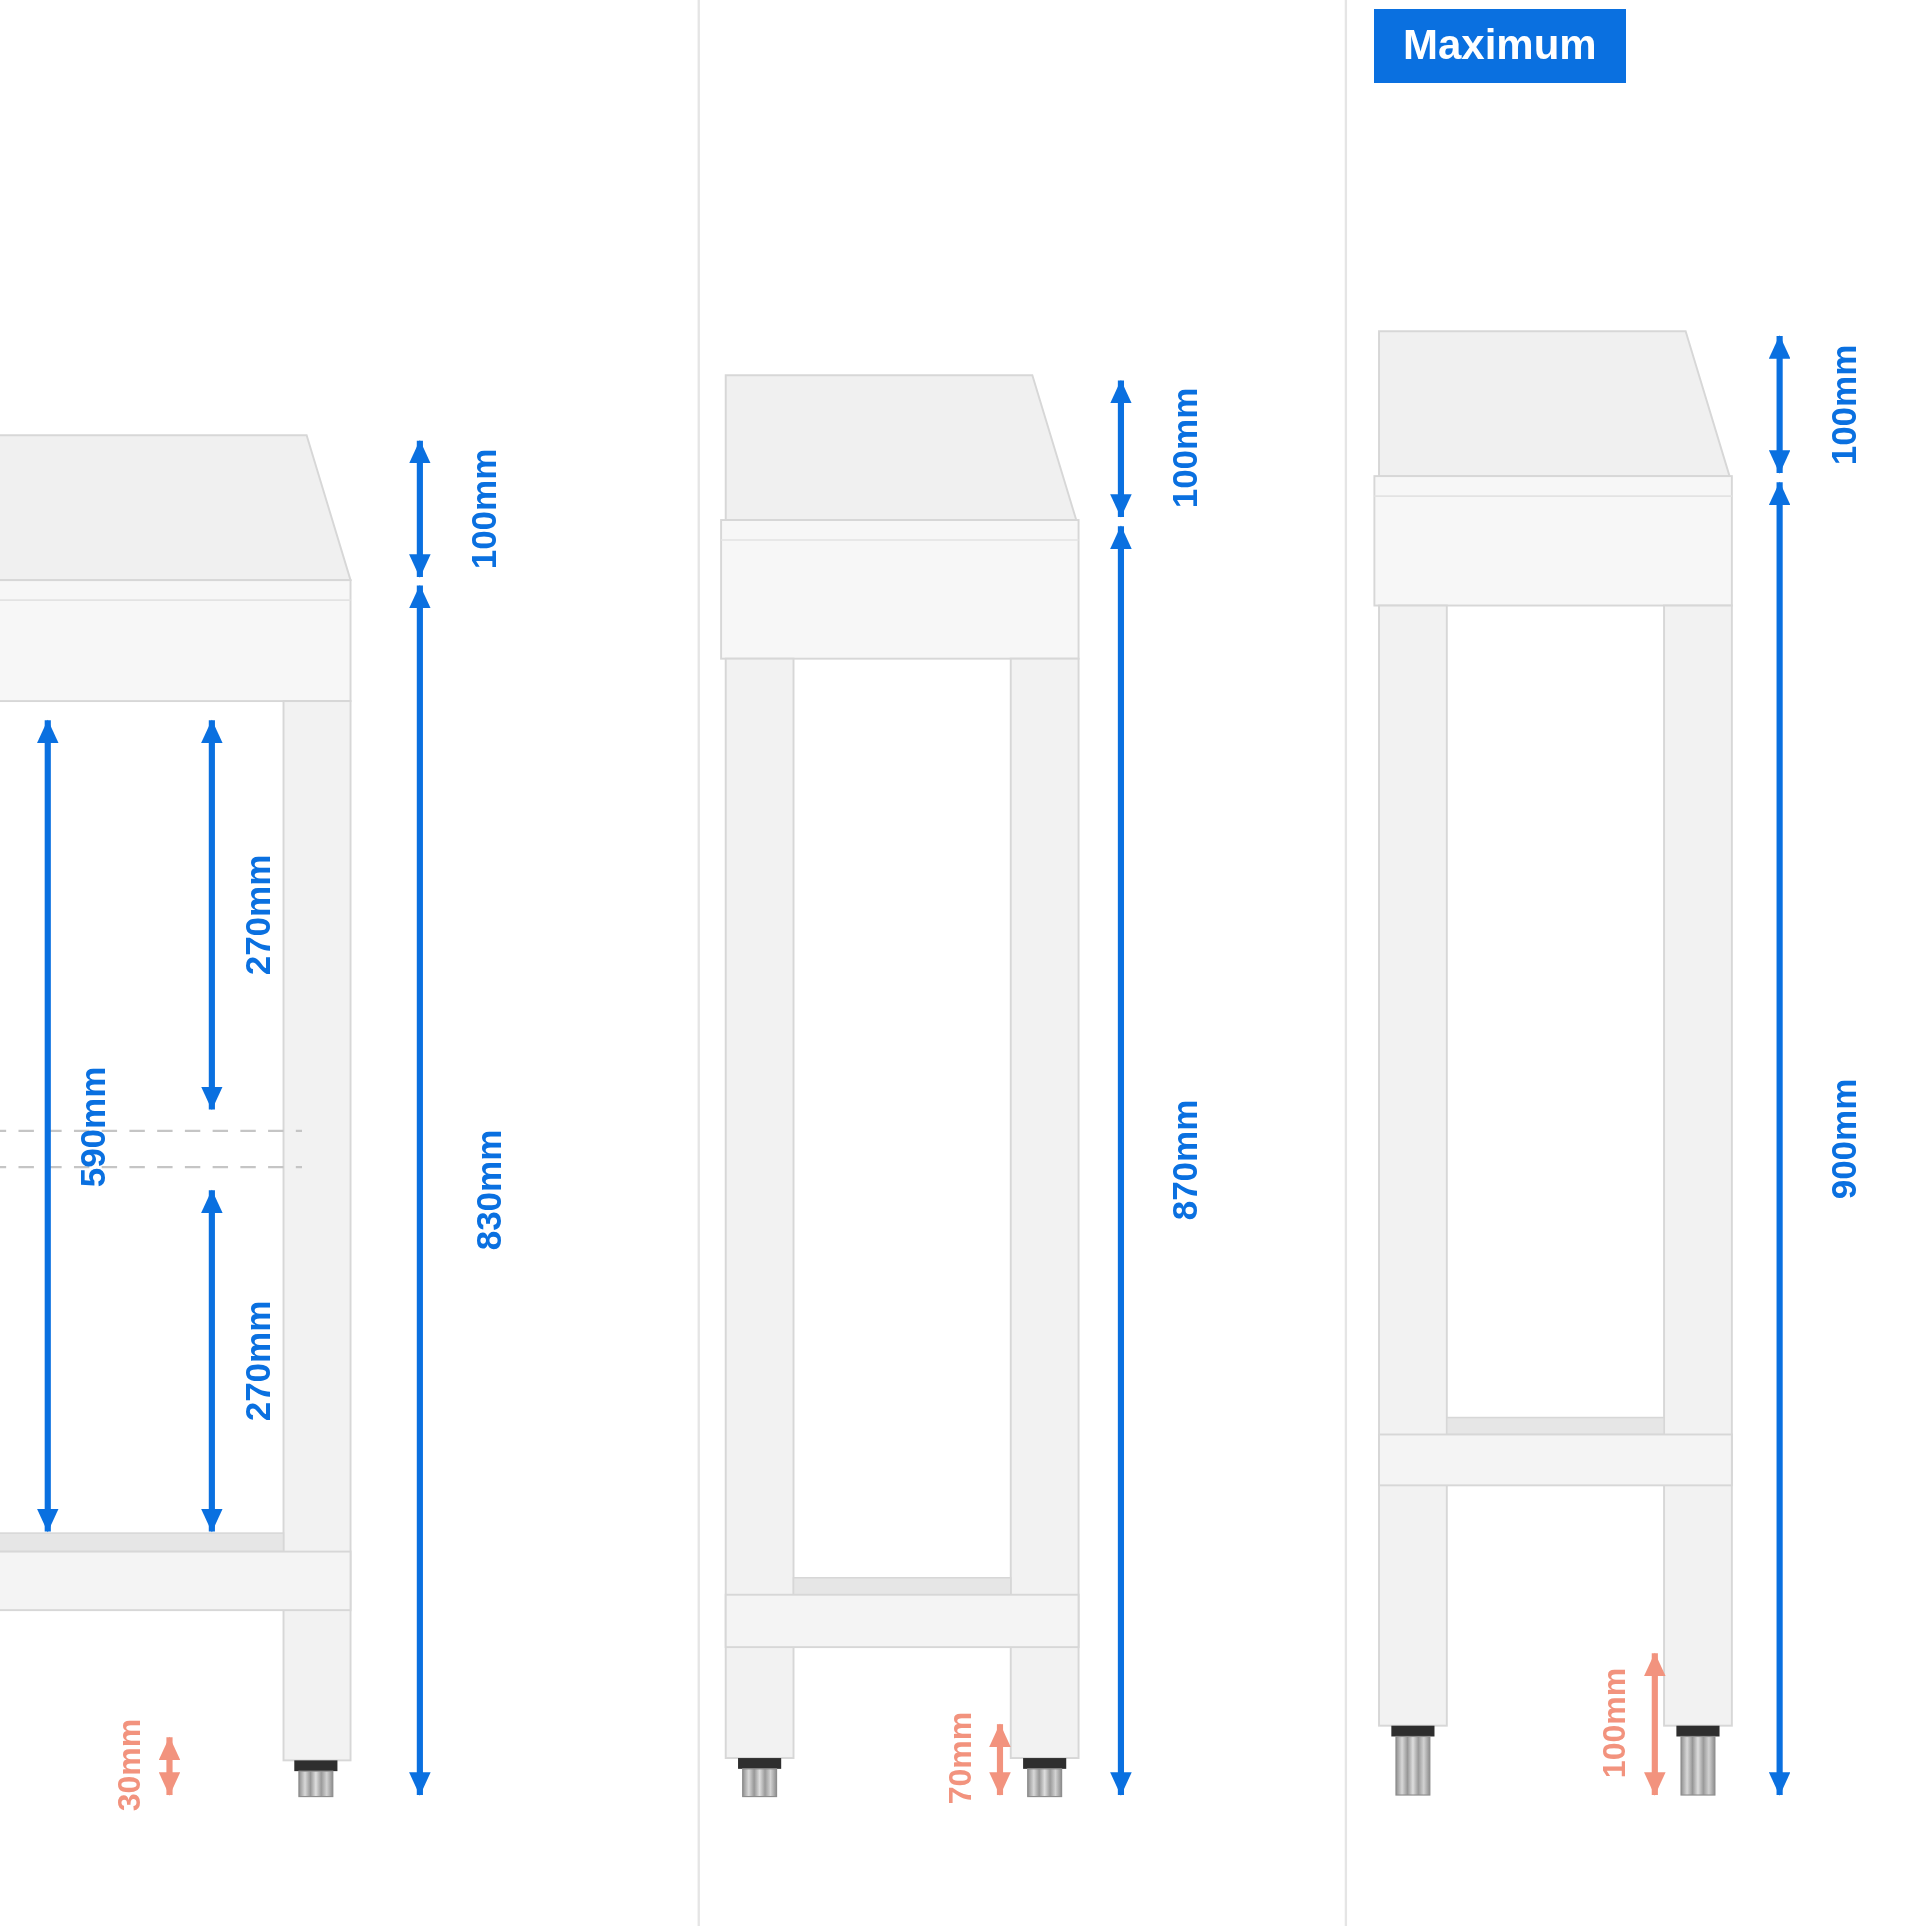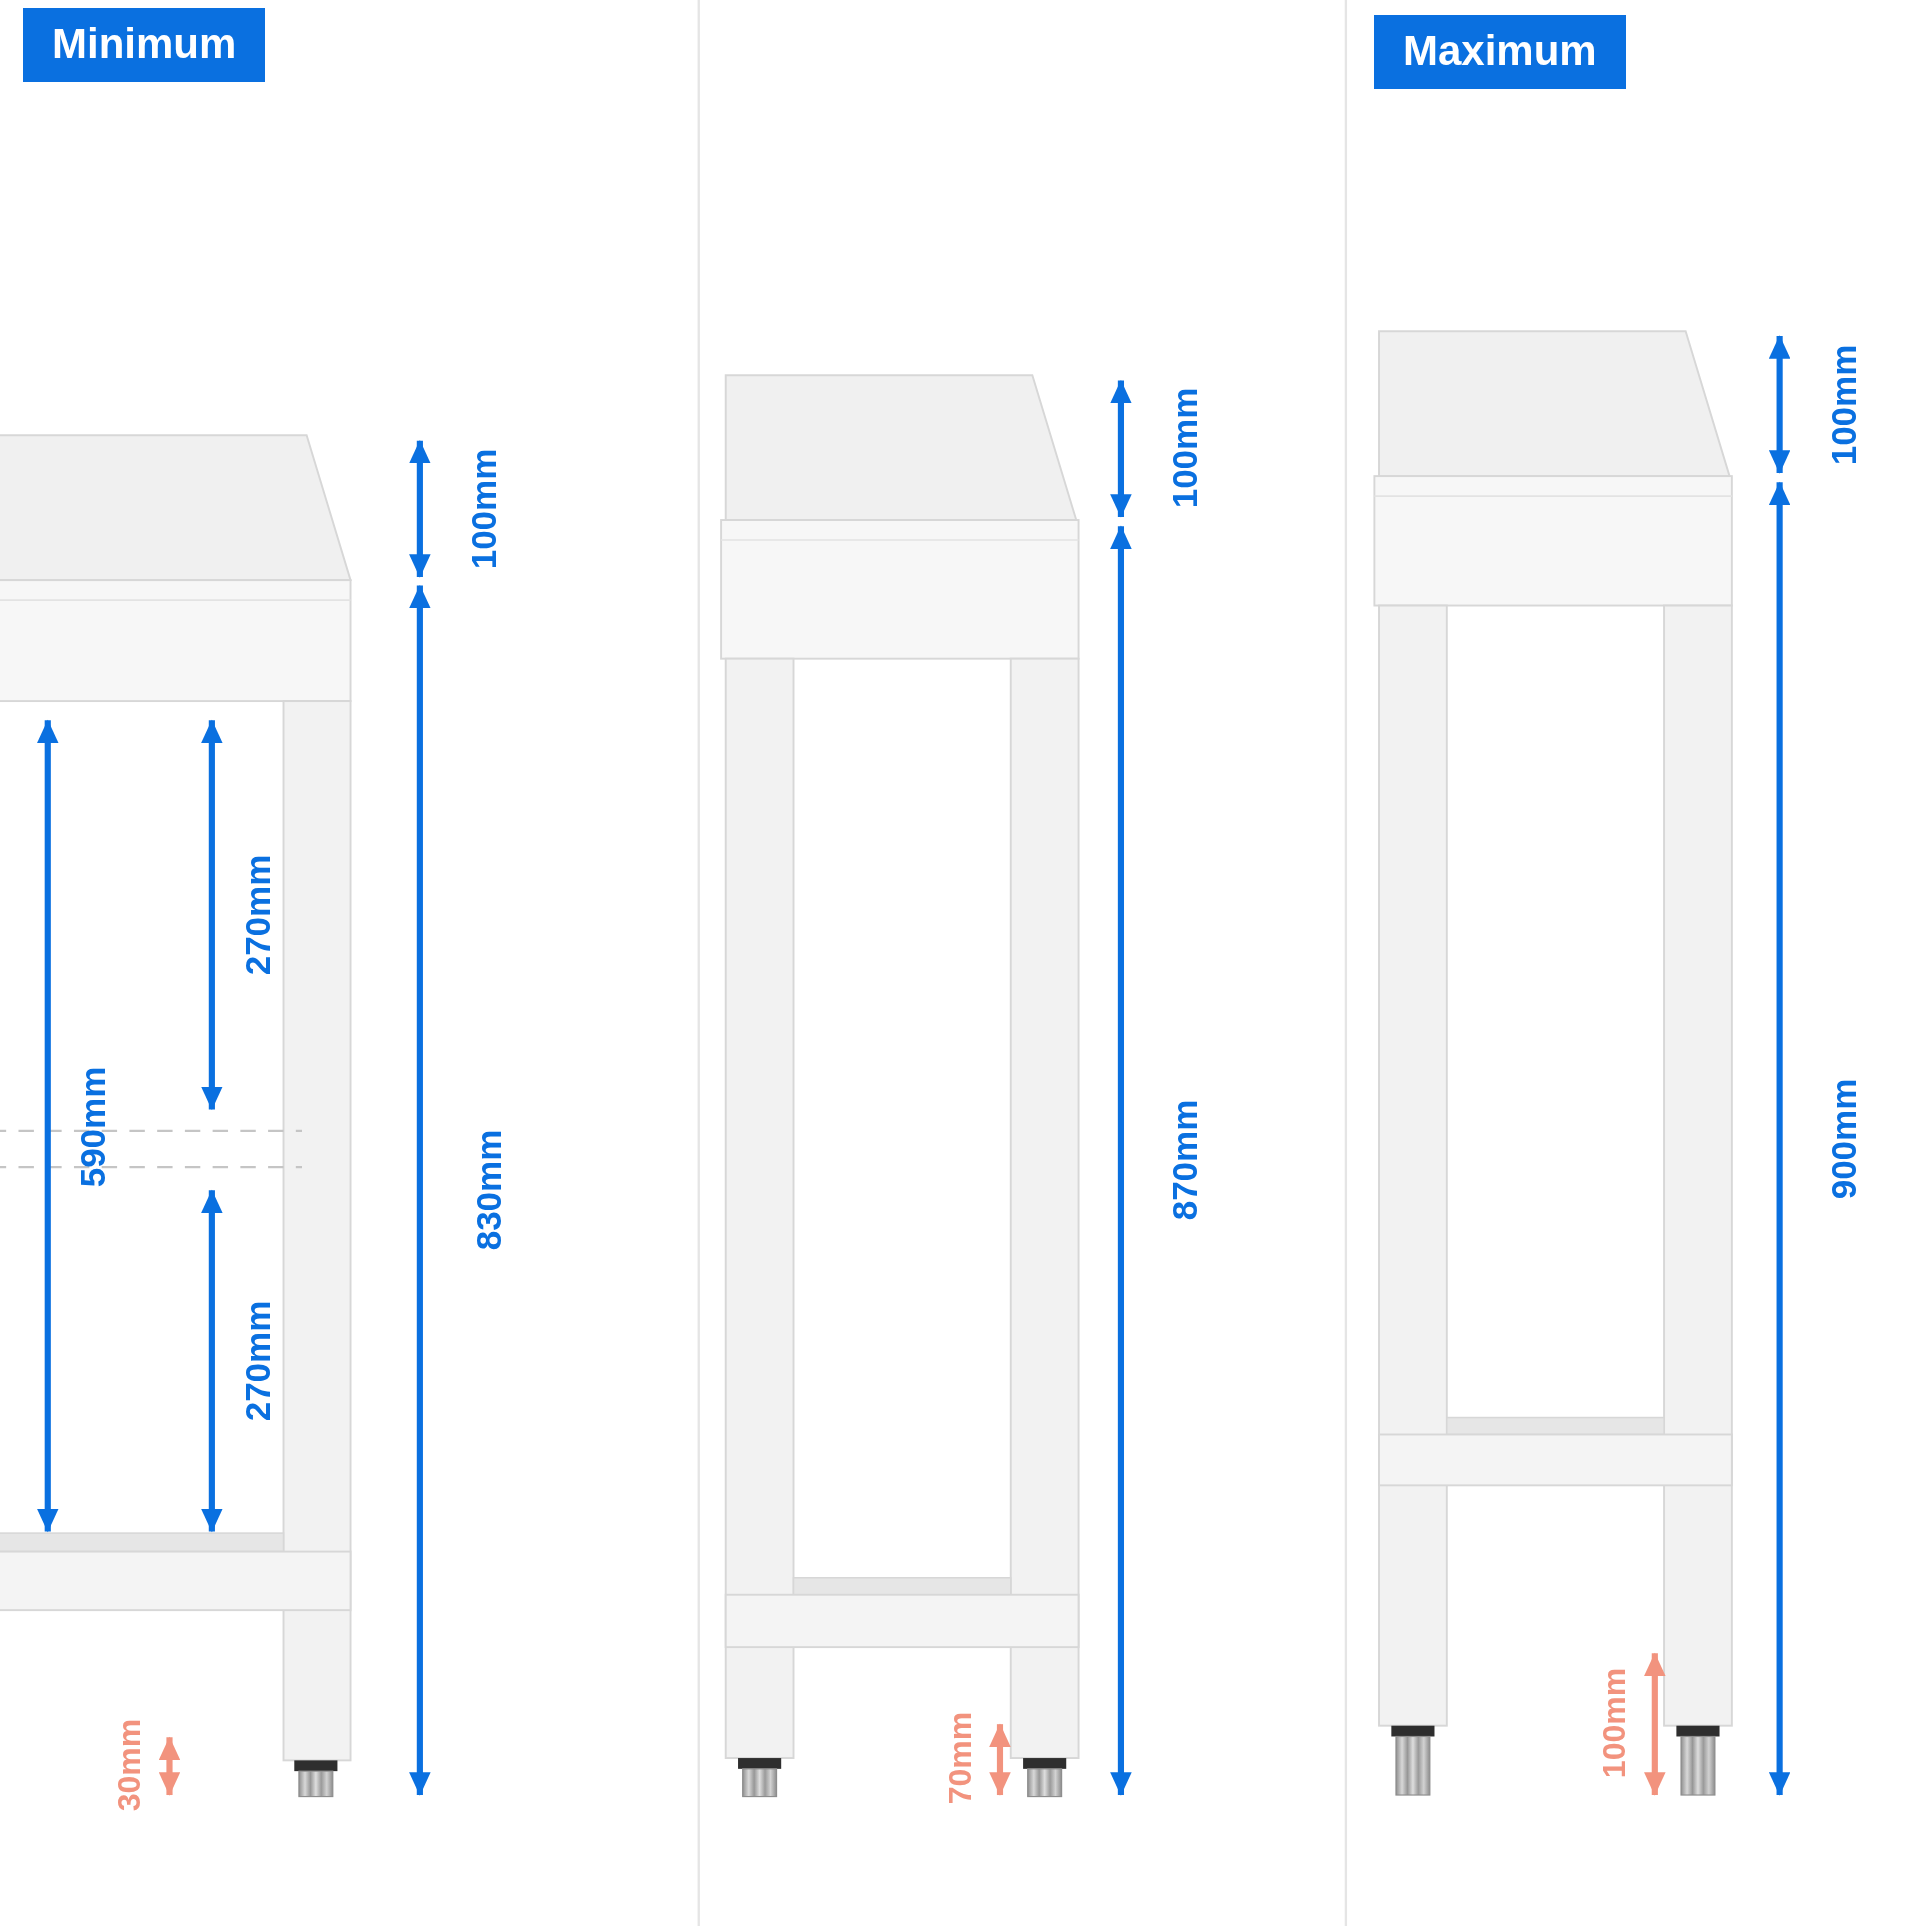--- a/index.html
+++ b/index.html
@@ -137,24 +137,21 @@
       <rect class="cap" x="2176" y="2240" width="56" height="14"></rect>
       <rect class="cyl" x="2182" y="2254" width="44" height="76"></rect>
     </g>
     <g>
       <line class="arr arr-blue" x1="2310" y1="436" x2="2310" y2="614" marker-start="url(#mb)" marker-end="url(#mb)"></line>
       <line class="arr arr-blue" x1="2310" y1="626" x2="2310" y2="2330" marker-start="url(#mb)" marker-end="url(#mb)"></line>
       <line class="arr arr-orange" x1="2148" y1="2146" x2="2148" y2="2330" marker-start="url(#mo)" marker-end="url(#mo)"></line>
     </g>
   </svg>
 
-  <div class="hdr" style="left:23px;top:7.7px">
-    <span>Minimum</span>
-  </div>
-  <div class="hdr" style="left:1374px;top:15px">
+  <div class="hdr" style="left:1374px;top:9px">
     <span>Maximum</span>
   </div>
 
   <div class="dim blue" style="left:483px;top:509px">100mm</div>
   <div class="dim blue" style="left:488px;top:1190px">830mm</div>
   <div class="dim blue" style="left:92px;top:1127px">590mm</div>
   <div class="dim blue" style="left:257px;top:915px">270mm</div>
   <div class="dim blue" style="left:257px;top:1361px">270mm</div>
   <div class="dim orange" style="left:129px;top:1765px">30mm</div>
 

